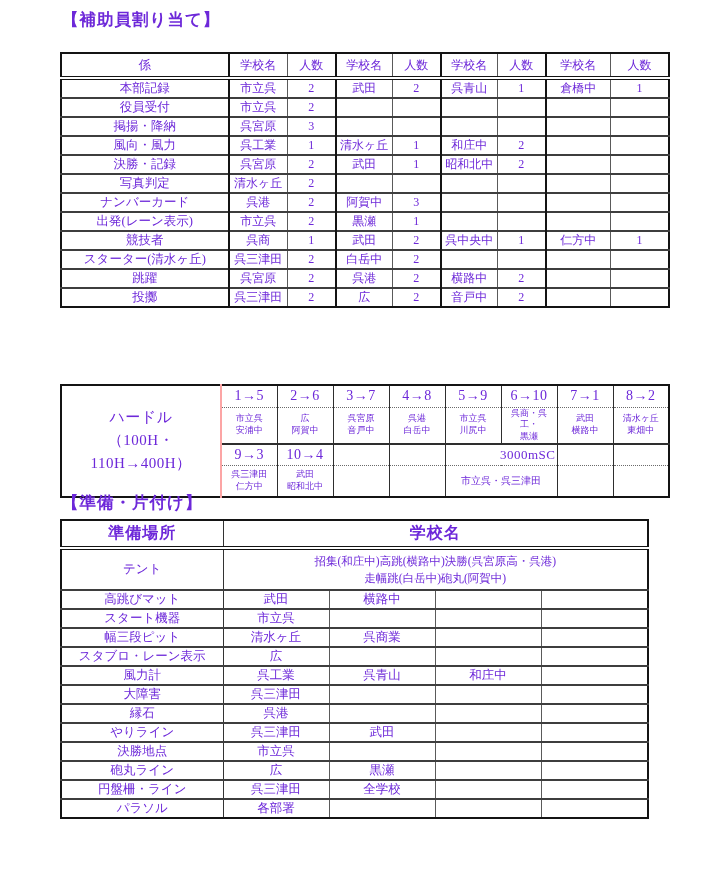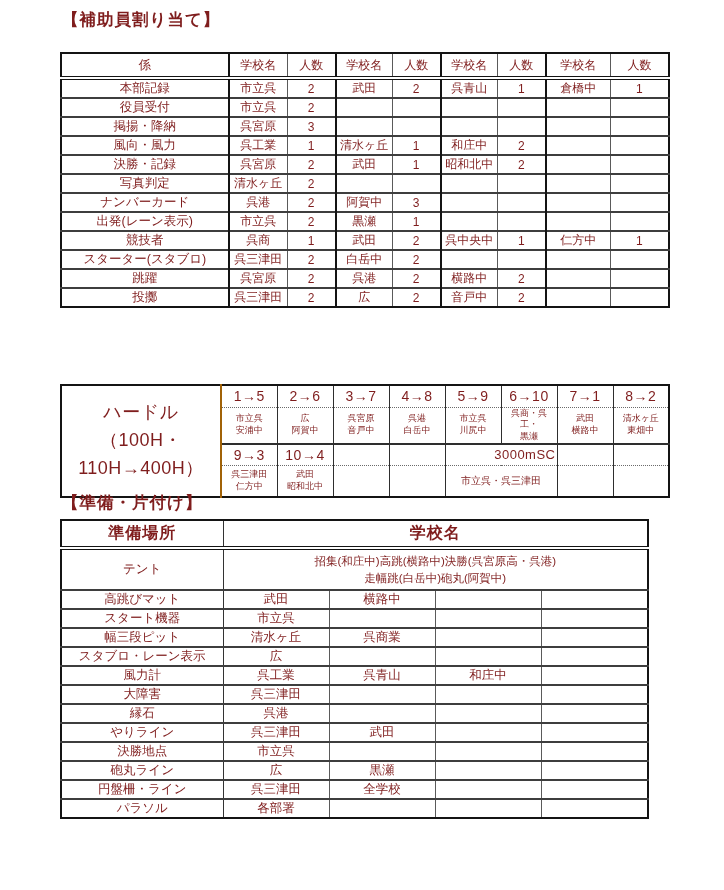--- a/index.html
+++ b/index.html
@@ -1,18 +1,18 @@
 <!DOCTYPE html>
 <html><head>
 <meta charset="utf-8">
 <style>
   html,body { margin:0; padding:0; background:#ffffff; }
   .doc {
     position:relative; width:724px; height:890px; background:#ffffff;
-    font-family:Liberation Sans, sans-serif; color:#7f1d1d;
+    font-family:Liberation Serif, serif; color:#6d28d9;
     overflow:hidden;
   }
   .sec-title {
     position:absolute; left:62px; font-size:16.5px; font-weight:bold;
     letter-spacing:1px; white-space:nowrap;
   }
   #title1 { top:9px; }
   #title2 { top:492px; }
 
   table { border-collapse:collapse; table-layout:fixed; }
@@ -24,22 +24,22 @@
   .t1 td { border-left:1px solid #5a5a5a; border-top:2px solid #3e3e3e; white-space:nowrap; }
   .t1 tbody tr { height:15px; }
   .t1 .gs { border-left:2px solid #141414; }
   .t1 .num { font-size:12px; }
   .t1 .sch { font-size:12px; }
 
   
   .t2 { position:absolute; left:60px; top:384px; width:610px; border:2.5px solid #141414; }
   .t2 td { border-left:1.5px solid #2e2e2e; }
   .t2 .label {
-    border-right:2px solid #a16207; white-space:pre-line;
-    font-size:18px; line-height:1.55; letter-spacing:0.5px;
+    border-right:2px solid #fca5a5; white-space:pre-line;
+    font-size:15px; line-height:1.55; letter-spacing:0.5px;
   }
   .t2 tr.r1 { height:22px; }
   .t2 tr.r2 { height:27px; }
   .t2 tr.r3 { height:22px; }
   .t2 tr.r4 { height:31px; }
   .t2 .arr { font-size:14px; letter-spacing:0.5px; white-space:nowrap; }
   .t2 .sch { font-size:9px; line-height:1.3; white-space:pre-line; }
   .t2 tr.r2 td, .t2 tr.r4 td { border-top:1px dotted #6a6a6a; }
   .t2 tr.r3 td { border-top:2px solid #2e2e2e; }
   .t2 .steeple { font-size:13px;text-align:right; }
@@ -182,21 +182,21 @@
           <td class="sch gs">呉商</td>
           <td class="num">1</td>
           <td class="sch gs">武田</td>
           <td class="num">2</td>
           <td class="sch gs">呉中央中</td>
           <td class="num">1</td>
           <td class="sch gs">仁方中</td>
           <td class="num">1</td>
         </tr>
         <tr>
-          <td class="c0">スターター(スタブロ)</td>
+          <td class="c0">スターター(清水ヶ丘)</td>
           <td class="sch gs">呉三津田</td>
           <td class="num">2</td>
           <td class="sch gs">白岳中</td>
           <td class="num">2</td>
           <td class="sch gs"></td>
           <td class="num"></td>
           <td class="sch gs"></td>
           <td class="num"></td>
         </tr>
         <tr>

